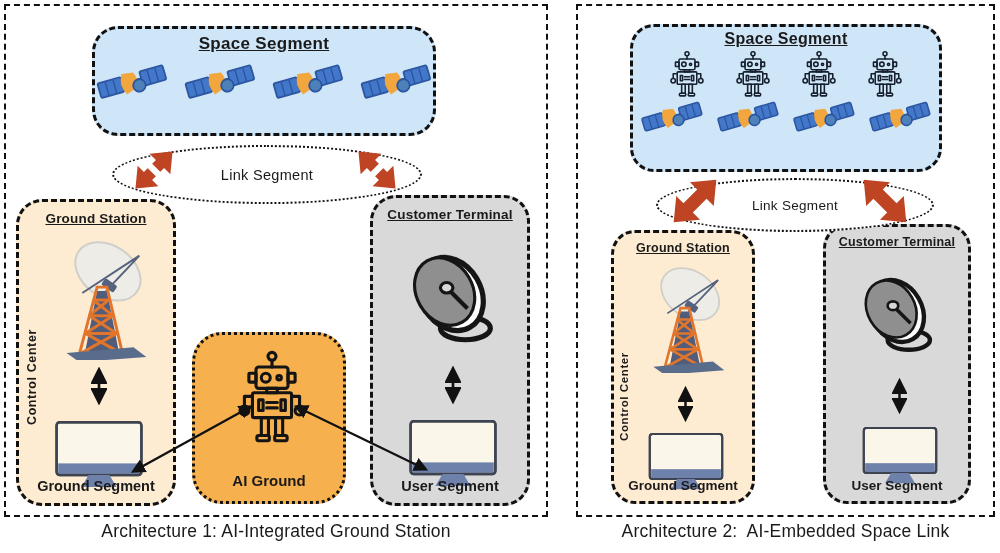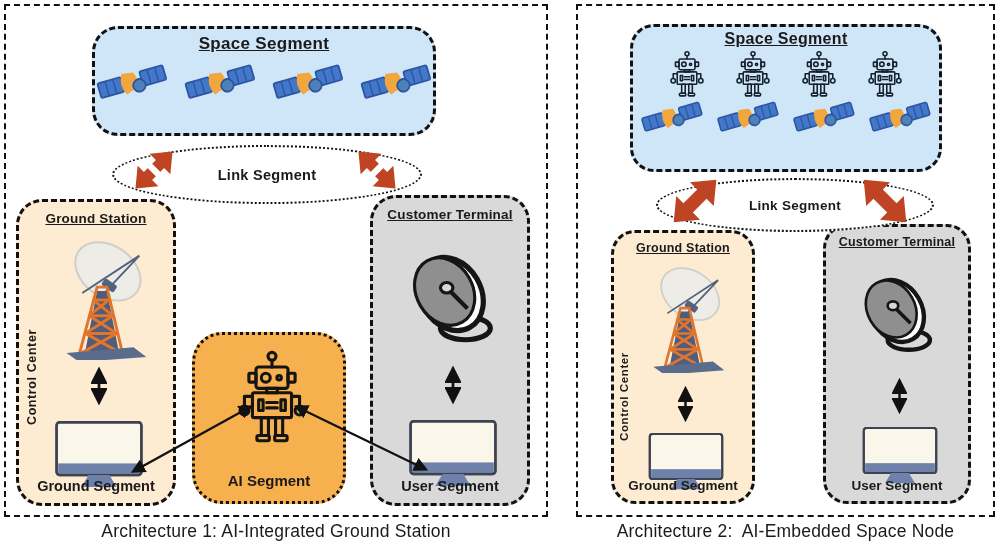--- a/index.html
+++ b/index.html
@@ -18,21 +18,21 @@
   .icon-row{display:flex;justify-content:center;align-items:center;}
   .sat-row{gap:14px;margin-top:4px;}
   .sat-row svg{width:74px;height:48px;}
   .r .robot-row{gap:26px;margin-top:2px;color:#16202e;}
   .r .robot-row svg{width:40px;height:50px;}
   .r .sat-row{gap:12px;margin-top:-4px;}
   .r .sat-row svg{width:64px;height:42px;}
   .link-ellipse{
     position:absolute;border:2.5px dotted #111;border-radius:50%;background:#fff;
     display:flex;align-items:center;justify-content:center;
-    font-weight:bold;font-size:14.5px;letter-spacing:.3px;z-index:2;
+    font-weight:normal;font-size:14.5px;letter-spacing:.3px;z-index:2;
   }
   .r .link-ellipse{font-size:13.5px;}
   .ra{position:absolute;z-index:3;}
   .ra svg{width:100%;height:100%;display:block;}
   .ra path{fill:var(--arrow-red);}
   .ra .break{fill:#fff;}
   .ne{transform:rotate(45deg);}
   .nw{transform:rotate(-45deg);}
   .seg-title{font-weight:bold;text-align:center;letter-spacing:.2px;}
   .ground-box{background:var(--ground-fill);}
@@ -195,21 +195,21 @@
     <path d="M23 53 H14 V63"></path>
     <circle cx="14" cy="69" r="5"></circle>
     <path d="M67 53 H76 V63"></path>
     <circle cx="76" cy="69" r="5"></circle>
     <rect x="33" y="77" width="8" height="20"></rect>
     <rect x="49" y="77" width="8" height="20"></rect>
     <rect x="28" y="97" width="14" height="6" rx="2"></rect>
     <rect x="48" y="97" width="14" height="6" rx="2"></rect>
   </svg>
 </div>
-    <div class="bottom-label" style="font-size:15px;bottom:12px">AI Segment</div>
+    <div class="bottom-label" style="font-size:15px;bottom:12px">AI Ground</div>
   </div>
 
   <div class="box dash user-box" style="left:364px;top:189px;width:160px;height:311px;border-radius:26px">
     <div class="seg-title" style="padding-top:9px;font-size:13.5px">Customer Terminal</div>
     <div class="abs" style="left:30px;top:44px;width:104px;height:104px">
   <svg viewBox="0 0 100 100">
     <ellipse cx="60" cy="83" rx="24" ry="11" fill="none" stroke="#151515" stroke-width="5"></ellipse>
     <g transform="rotate(-30 46 50)">
       <ellipse cx="46" cy="50" rx="29" ry="37" fill="#FDFDFB" stroke="#151515" stroke-width="5"></ellipse>
       <ellipse cx="42" cy="45" rx="27" ry="34" fill="#8F8F8F" stroke="#151515" stroke-width="3"></ellipse>
@@ -472,13 +472,13 @@
     <rect x="7" y="5" width="106" height="66" rx="4" fill="#FBF6EA" stroke="#3D4350" stroke-width="3"></rect>
     <rect x="9" y="56.5" width="102" height="13" fill="var(--monitor-accent)"></rect>
     <rect x="7" y="5" width="106" height="66" rx="4" fill="none" stroke="#3D4350" stroke-width="3"></rect>
     <polygon points="47,71 73,71 82,86 38,86" fill="var(--monitor-accent)"></polygon>
   </svg>
 </div>
     <div class="bottom-label" style="font-size:13.5px;bottom:8px">User Segment</div>
   </div>
 </div>
 
-<div class="caption" style="left:576px;width:419px">Architecture 2:  AI-Embedded Space Node</div>
+<div class="caption" style="left:576px;width:419px">Architecture 2:  AI-Embedded Space Link</div>
 
 </body></html>

